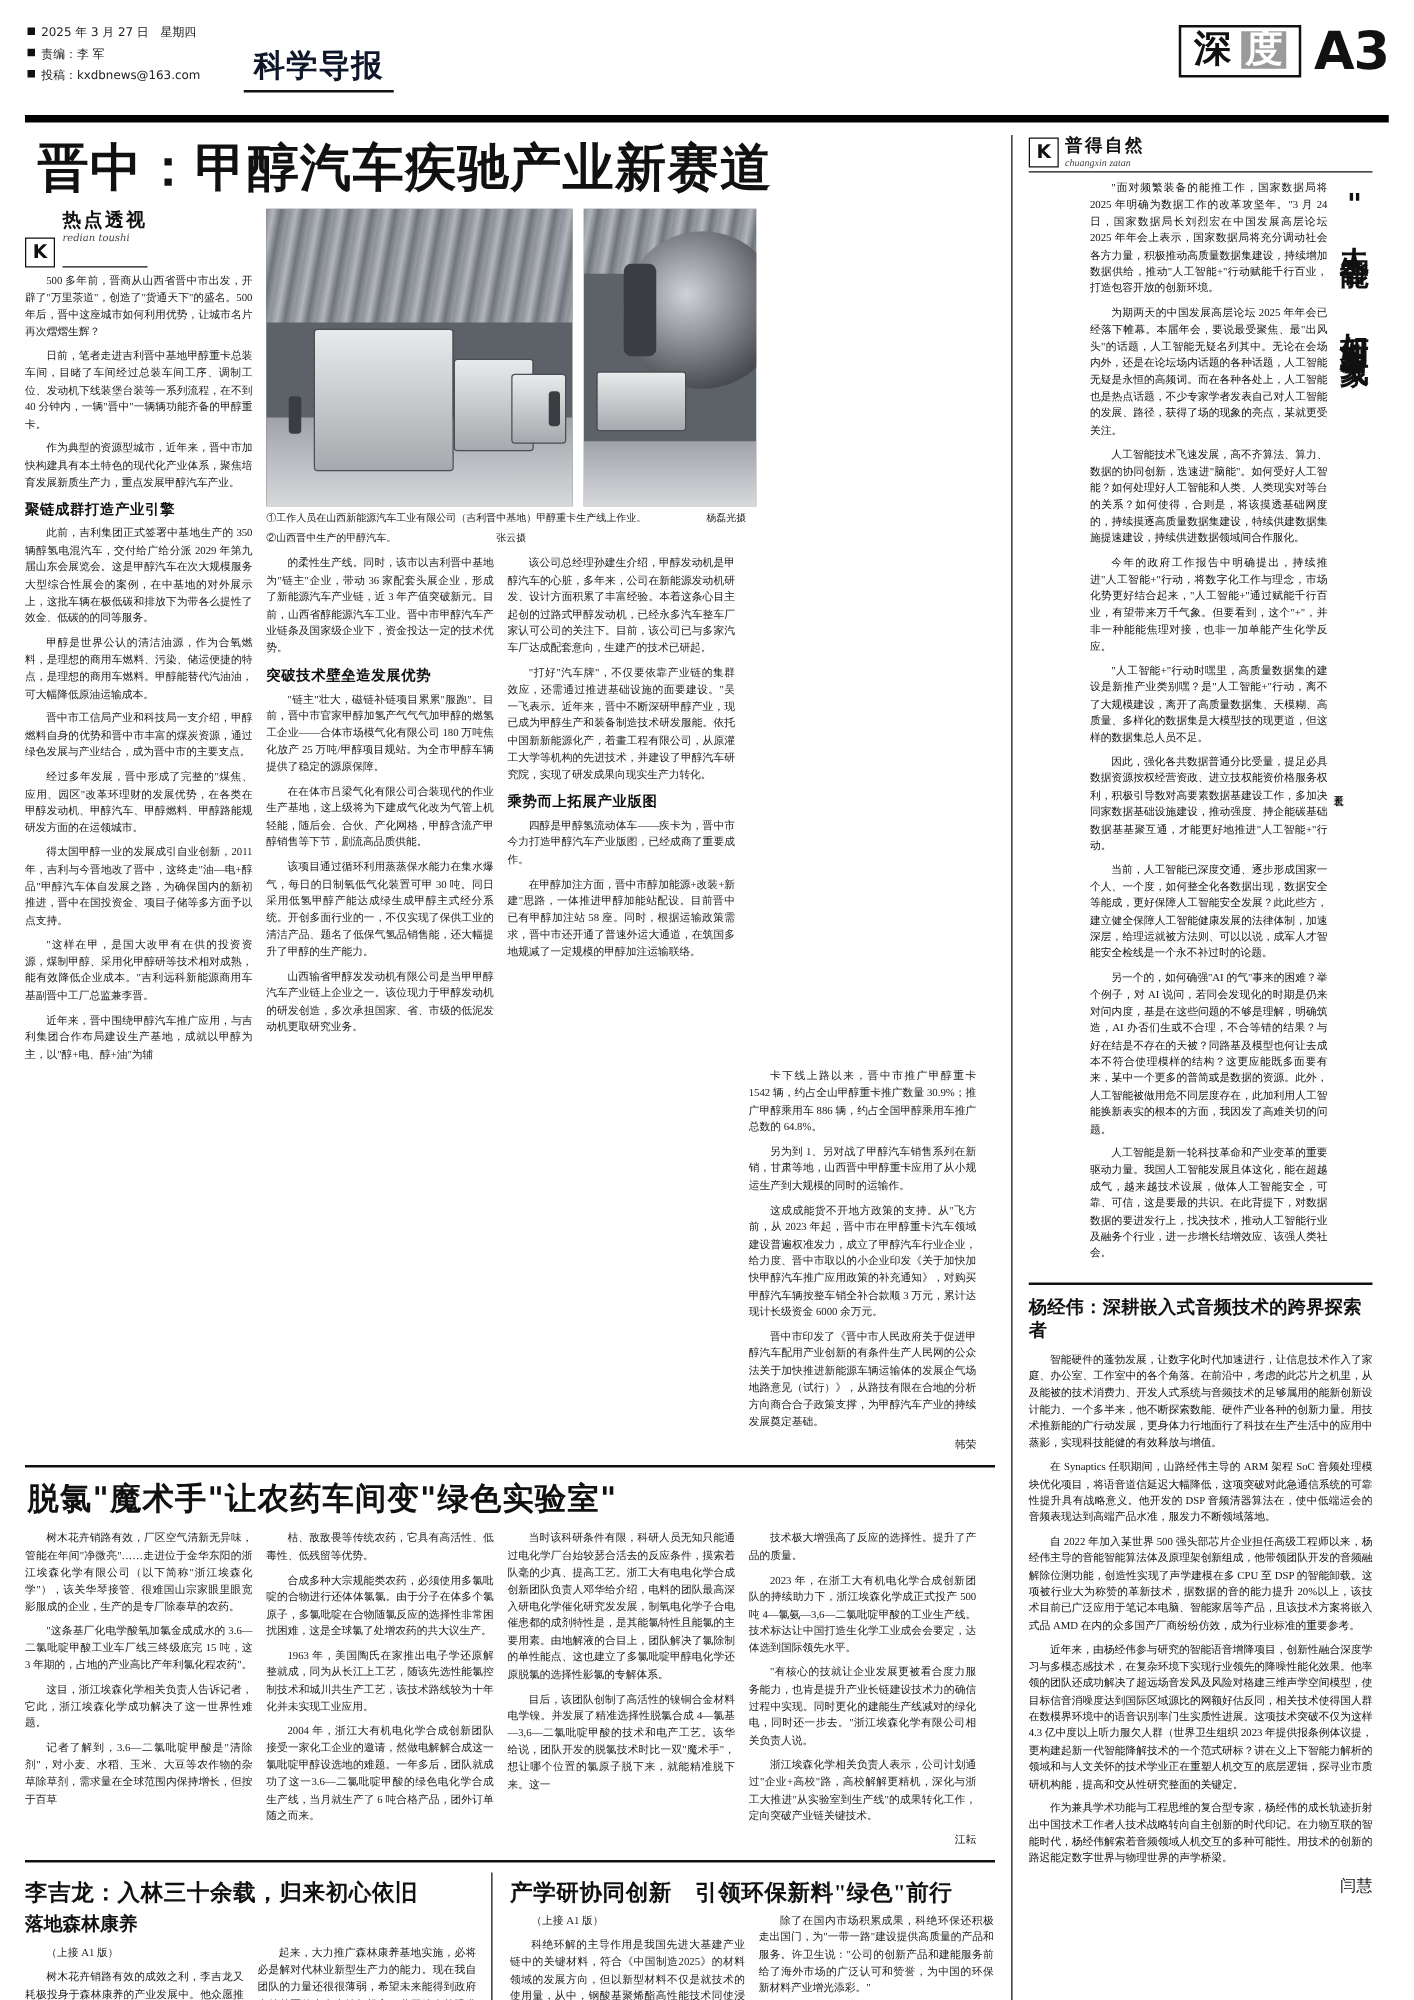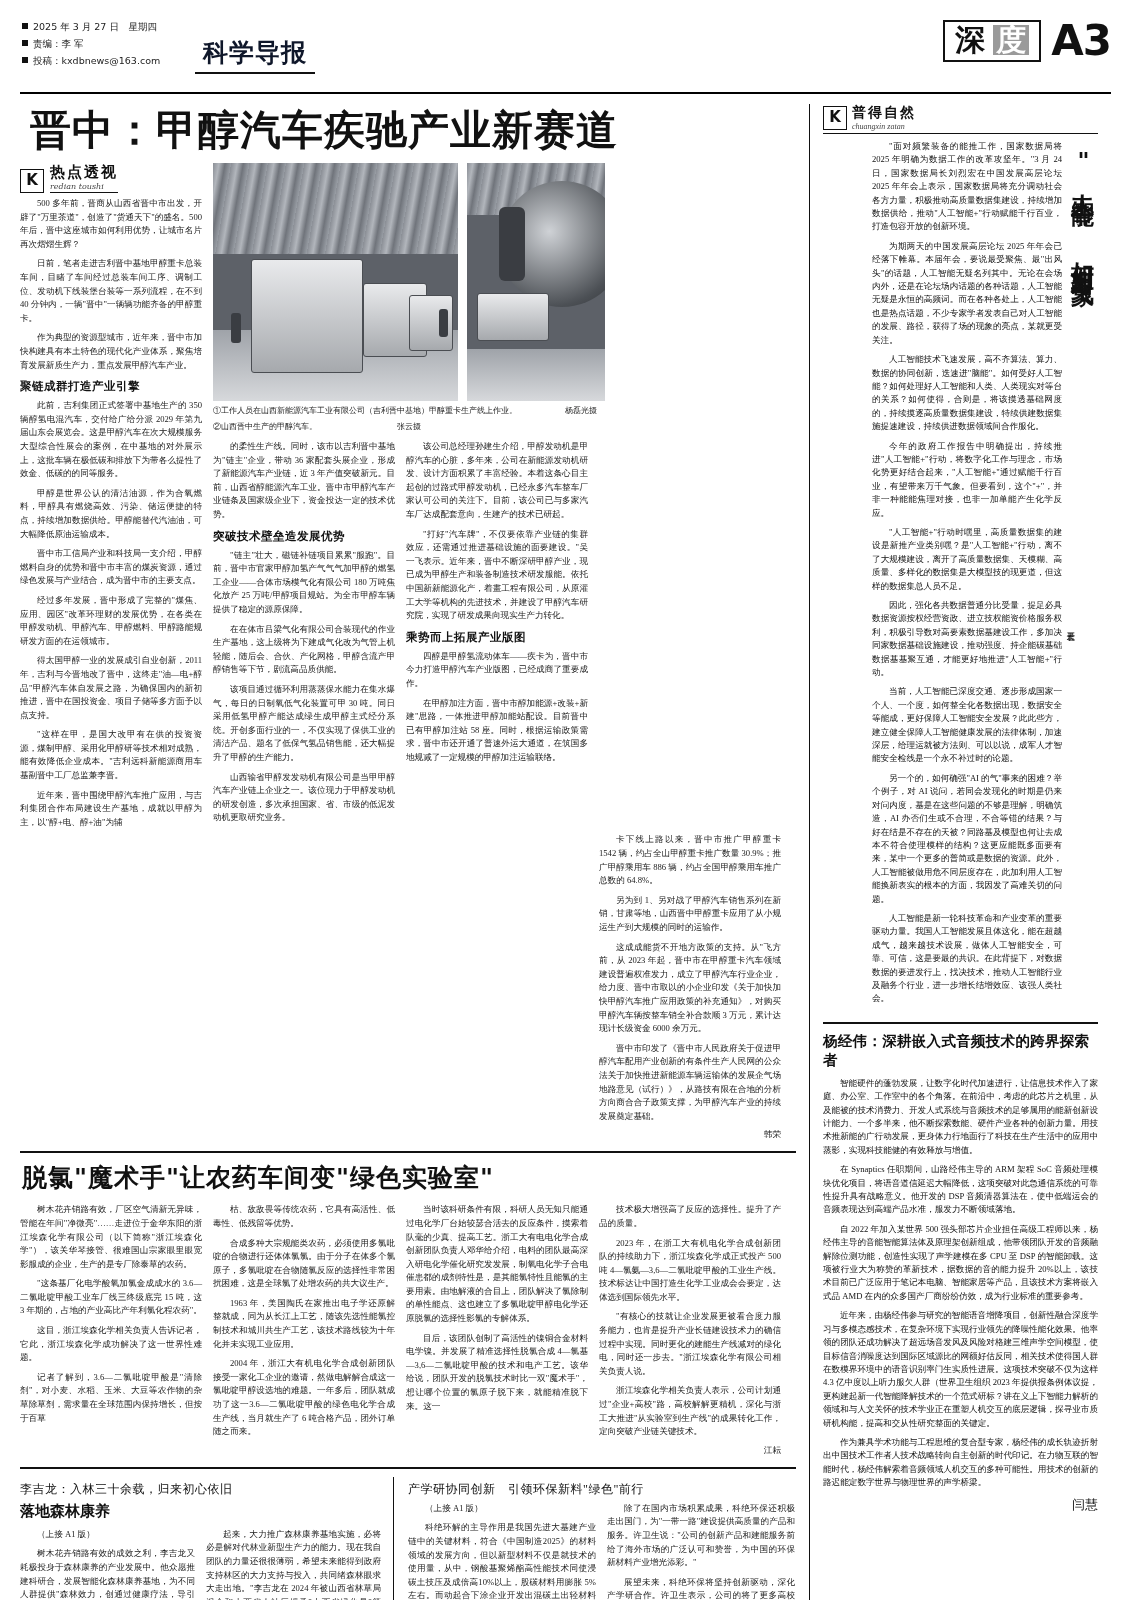--- a/index.html
+++ b/index.html
@@ -4,21 +4,21 @@
 <style>
   html,body{margin:0;padding:0;}
   body{
     width:1131px;height:1600px;background:#ffffff;
     font-family:"Liberation Serif", serif;color:#111;
     -webkit-font-smoothing:antialiased;
   }
   .page{position:relative;width:1131px;height:1600px;box-sizing:border-box;padding:14px 20px 10px 20px;}
 
   
-  .masthead{position:relative;height:78px;border-bottom:2px solid #000000;}
+  .masthead{position:relative;height:78px;border-bottom:6px solid #000000;}
   .mast-left{position:absolute;left:2px;top:4px;font-size:9.5px;line-height:17px;color:#222;font-family:"DejaVu Sans",sans-serif;}
   .mast-left div{white-space:nowrap;}
   .mast-left .sq{display:inline-block;width:6px;height:6px;background:#111;margin-right:5px;vertical-align:1px;}
   .mast-logo{position:absolute;left:175px;top:22px;width:120px;text-align:center;}
   .mast-logo .cn{font-size:25px;letter-spacing:1px;font-weight:bold;font-family:"DejaVu Serif",serif;color:#0f172a;}
   .mast-logo .rule{height:2px;background:#111;margin-top:3px;}
   .mast-right{position:absolute;right:0px;top:6px;display:flex;align-items:center;gap:10px;}
   .depth-box{border:2px solid #111;padding:3px 10px 5px 10px;display:flex;gap:8px;align-items:center;background:#fff;}
   .depth-box .c1{font-size:30px;font-weight:bold;font-family:"DejaVu Serif",serif;line-height:1;}
   .depth-box .c2{font-size:30px;font-weight:bold;font-family:"DejaVu Serif",serif;line-height:1;background:#9a9a9a;color:#fff;padding:0 3px;}
@@ -28,21 +28,21 @@
   .body-wrap{display:flex;margin-top:10px;}
   .left-col{width:790px;padding-right:13px;box-sizing:border-box;border-right:1px solid #111;}
   .right-col{width:288px;padding-left:13px;box-sizing:border-box;}
 
   .headline{font-size:41px;font-weight:bold;letter-spacing:1px;font-family:"DejaVu Serif",serif;margin:4px 0 10px 10px;line-height:1.1;}
 
   .kicker{display:flex;align-items:flex-end;gap:6px;margin-bottom:4px;}
   .kbox{width:22px;height:22px;border:1.5px solid #111;font-size:15px;font-weight:bold;text-align:center;line-height:20px;font-family:"DejaVu Sans",sans-serif;}
   .kicker .t1{font-size:15px;font-weight:bold;letter-spacing:2px;}
   .kicker .t2{font-size:8px;font-style:italic;color:#444;font-family:"DejaVu Serif",serif;}
-  .kicker .kwrap{border-bottom:1.5px solid #111;padding-bottom:1px;}
+  .kicker .kwrap{border-bottom:1.5px solid #111;padding-bottom:18px;}
 
   .cols3{display:flex;gap:11px;}
   .colA{width:182px;}
   .colB{width:182px;}
   .photo-area{width:392px;}
 
   p.tx{font-size:8.6px;line-height:13.6px;text-align:justify;margin:0 0 6px 0;text-indent:17px;color:#1a1a1a;}
   h3.sub{font-size:11.5px;font-weight:bold;margin:7px 0 5px 0;letter-spacing:.5px;}
   .sig{text-align:right;font-size:8.6px;margin-top:3px;}
 
@@ -78,21 +78,21 @@
 
   
   .headline2{font-size:25px;font-weight:bold;letter-spacing:1px;margin:6px 0 9px 2px;font-family:"DejaVu Serif",serif;}
   .cols4{display:flex;gap:11px;}
   .colQ{width:182px;}
 
   
   .bot-wrap{display:flex;gap:14px;}
   .bot-left{width:374px;padding-right:12px;border-right:1px solid #111;box-sizing:border-box;}
   .bot-right{width:390px;box-sizing:border-box;}
-  .headline3{font-size:12px;font-weight:normal;margin:4px 0 4px 0;letter-spacing:.5px;}
+  .headline3{font-size:18px;font-weight:bold;margin:4px 0 4px 0;letter-spacing:.5px;}
   .headline3b{font-size:15px;font-weight:bold;margin:0 0 7px 0;}
   .cols2{display:flex;gap:11px;}
   .colH{width:180px;}
   .colH2{width:188px;}
   .foot-mark{text-align:right;font-size:13px;margin-top:4px;}
 </style>
 </head>
 <body>
 
 <div class="page">
@@ -130,21 +130,21 @@
               <div class="t1">热点透视</div>
               <div class="t2">redian toushi</div>
             </div>
           </div>
           <p class="tx">500 多年前，晋商从山西省晋中市出发，开辟了"万里茶道"，创造了"货通天下"的盛名。500 年后，晋中这座城市如何利用优势，让城市名片再次熠熠生辉？</p>
           <p class="tx">日前，笔者走进吉利晋中基地甲醇重卡总装车间，目睹了车间经过总装车间工序、调制工位、发动机下线装堡台装等一系列流程，在不到 40 分钟内，一辆"晋中"一辆辆功能齐备的甲醇重卡。</p>
           <p class="tx">作为典型的资源型城市，近年来，晋中市加快构建具有本土特色的现代化产业体系，聚焦培育发展新质生产力，重点发展甲醇汽车产业。</p>
 
           <h3 class="sub">聚链成群打造产业引擎</h3>
           <p class="tx">此前，吉利集团正式签署中基地生产的 350 辆醇氢电混汽车，交付给广给分派 2029 年第九届山东会展览会。这是甲醇汽车在次大规模服务大型综合性展会的案例，在中基地的对外展示上，这批车辆在极低碳和排放下为带各么提性了效金、低碳的的同等服务。</p>
-          <p class="tx">甲醇是世界公认的清洁油源，作为合氧燃料，甲醇具有燃烧高效、污染、储运便捷的特点，持续增加数据供给。甲醇能替代汽油油，可大幅降低原油运输成本。</p>
+          <p class="tx">甲醇是世界公认的清洁油源，作为合氧燃料，是理想的商用车燃料、污染、储运便捷的特点，是理想的商用车燃料。甲醇能替代汽油油，可大幅降低原油运输成本。</p>
           <p class="tx">晋中市工信局产业和科技局一支介绍，甲醇燃料自身的优势和晋中市丰富的煤炭资源，通过绿色发展与产业结合，成为晋中市的主要支点。</p>
           <p class="tx">经过多年发展，晋中形成了完整的"煤焦、应用、园区"改革环理财的发展优势，在各类在甲醇发动机、甲醇汽车、甲醇燃料、甲醇路能规研发方面的在运领城市。</p>
           <p class="tx">得太国甲醇一业的发展成引自业创新，2011 年，吉利与今晋地改了晋中，这终走"油—电+醇品"甲醇汽车体自发展之路，为确保国内的新初推进，晋中在国投资金、项目子储等多方面予以点支持。</p>
           <p class="tx">"这样在甲，是国大改甲有在供的投资资源，煤制甲醇、采用化甲醇研等技术相对成熟，能有效降低企业成本。"吉利远科新能源商用车基副晋中工厂总监兼李晋。</p>
           <p class="tx">近年来，晋中围绕甲醇汽车推广应用，与吉利集团合作布局建设生产基地，成就以甲醇为主，以"醇+电、醇+油"为辅</p>
         </div>
 
         <div class="photo-area">
           <div style="display:flex;gap:9px;">
             <div style="width:245px;">

